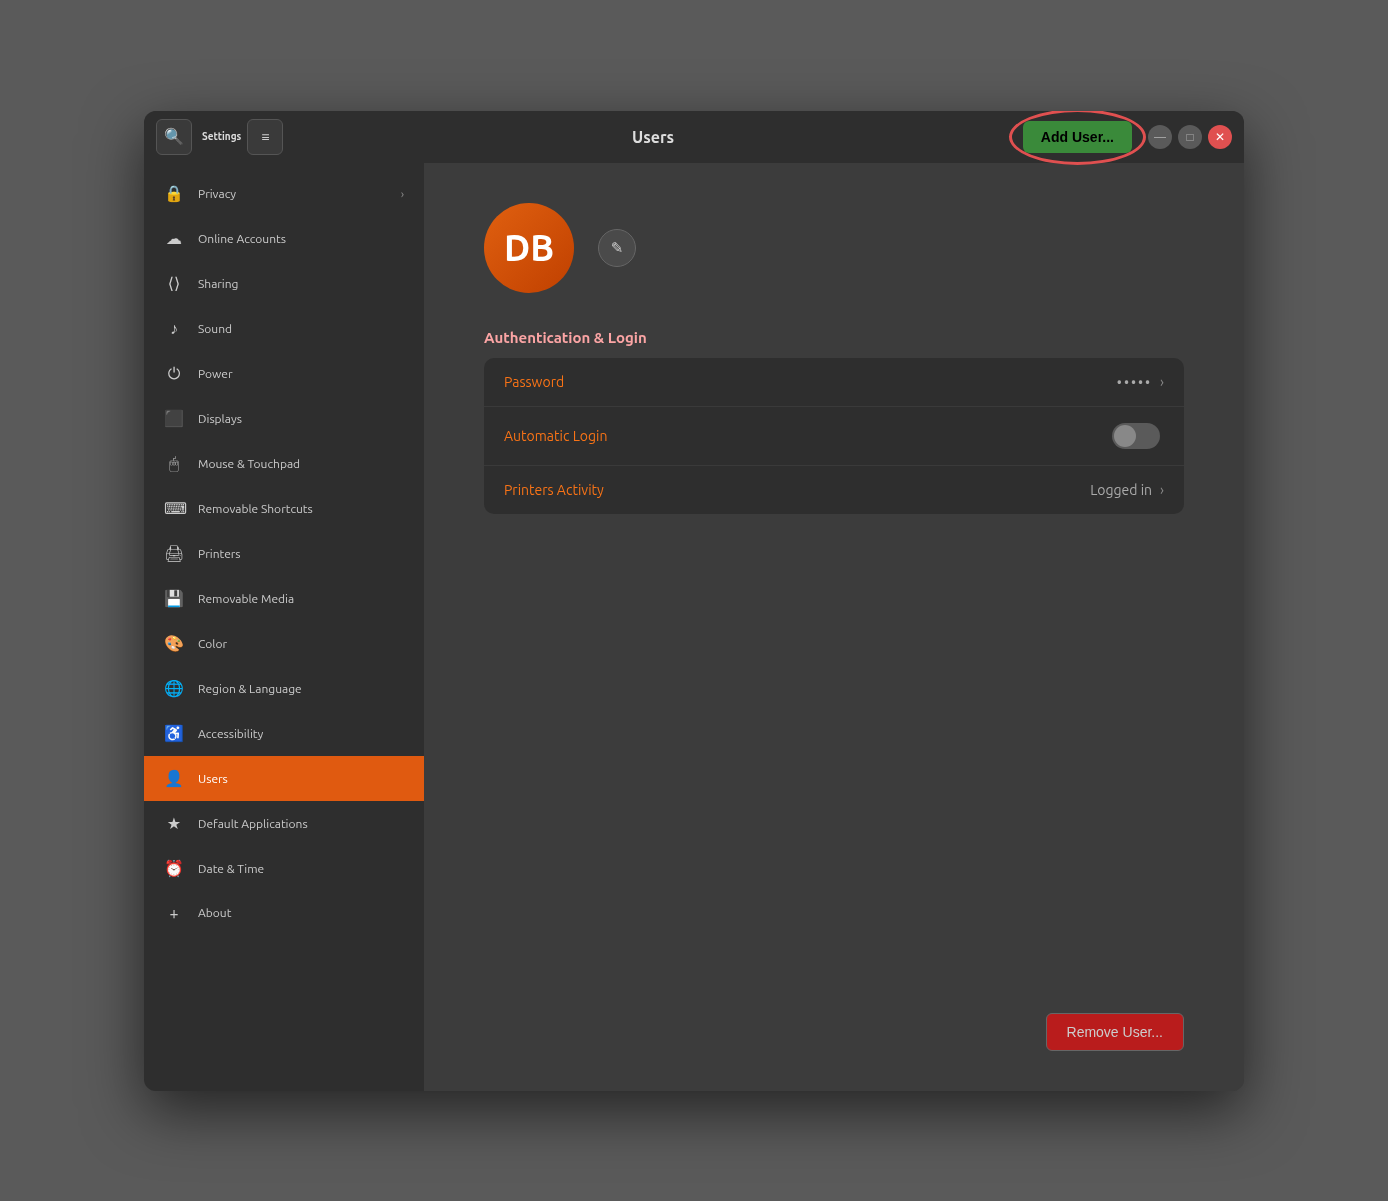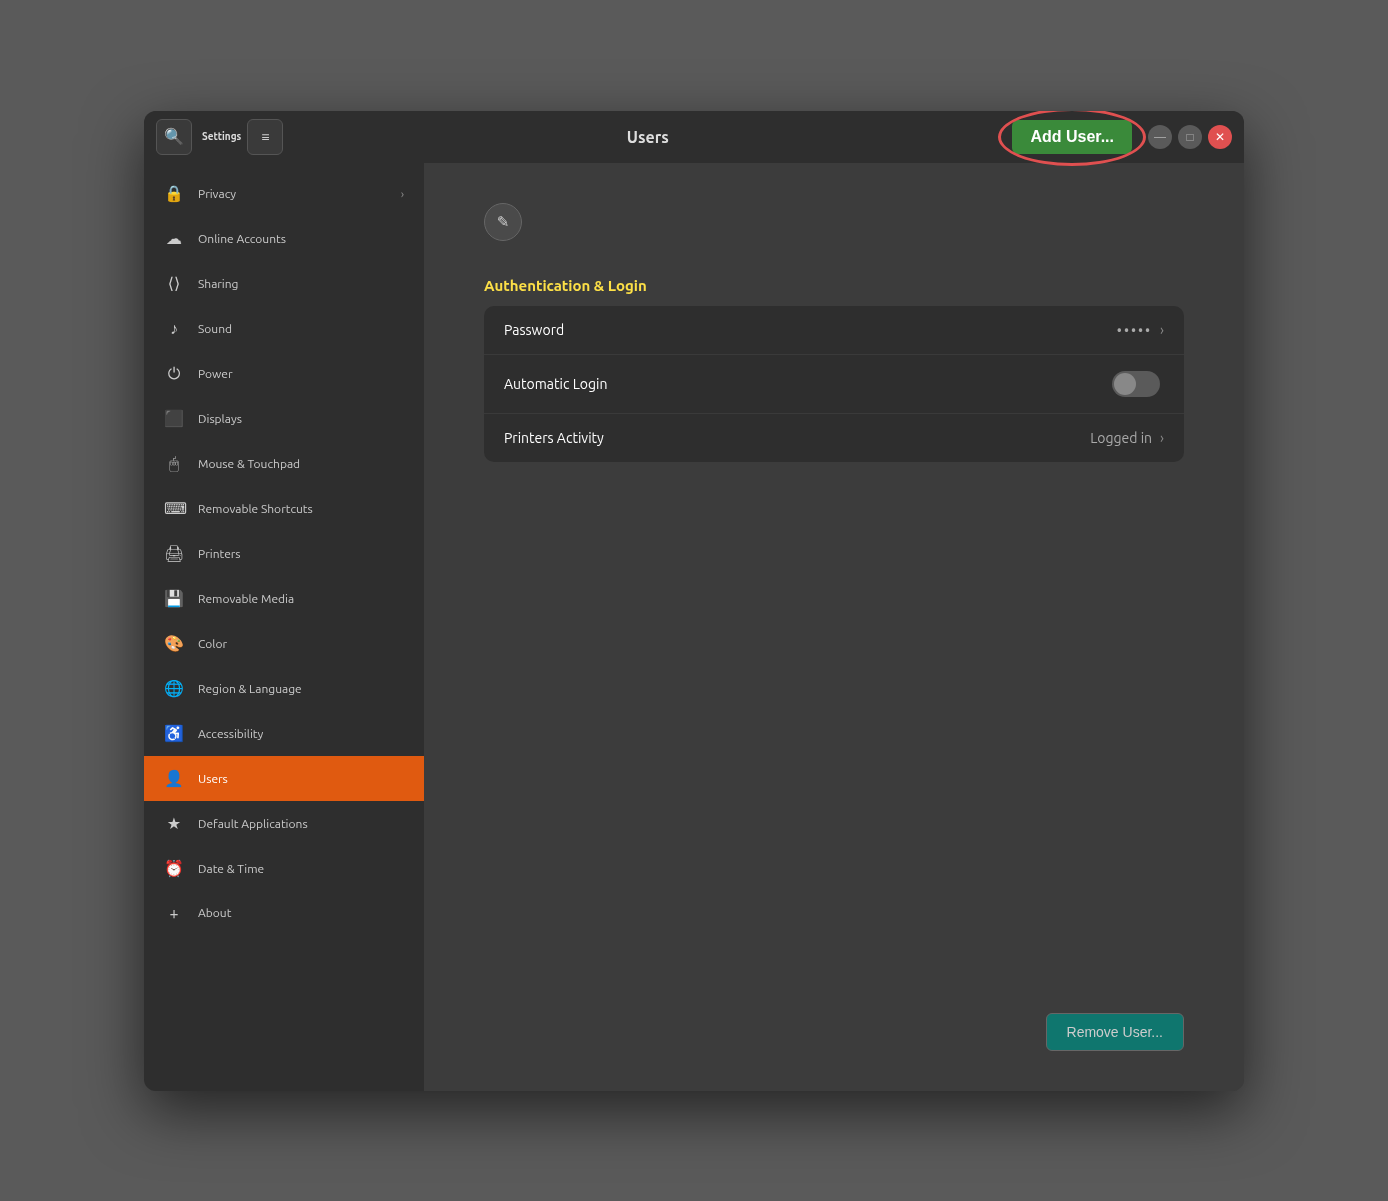--- a/index.html
+++ b/index.html
@@ -68,25 +68,25 @@
       font-weight: 600;
     }
     .titlebar-actions {
       display: flex;
       align-items: center;
       gap: 8px;
       position: relative;
     }
     .add-user-btn {
       background: #3a8a3a;
-      color: #ffffff;
+      color: #000000;
       border: none;
       border-radius: 6px;
       padding: 8px 18px;
-      font-size: 16px;
+      font-size: 14px;
       font-weight: 600;
       cursor: pointer;
     }
     .add-user-circle {
       position: absolute;
       top: -12px;
       left: -14px;
       right: -14px;
       bottom: -12px;
       border: 3px solid #e05050;
@@ -178,40 +178,40 @@
       background: #4a4a4a;
       border: 1px solid #666;
       display: flex; align-items: center; justify-content: center;
       cursor: pointer;
       color: #ccc;
       font-size: 15px;
     }
     .section-title {
       font-size: 15px;
       font-weight: 700;
-      color: #fde047;
+      color: #fca5a5;
       margin-bottom: 12px;
     }
     .auth-card {
       background: #2e2e2e;
       border-radius: 10px;
       overflow: hidden;
     }
     .auth-row {
       display: flex;
       align-items: center;
       padding: 16px 20px;
       border-bottom: 1px solid #3a3a3a;
     }
     .auth-row:last-child {
       border-bottom: none;
     }
     .auth-label {
       flex: 1;
-      color: #ffffff;
+      color: #f97316;
       font-size: 14px;
     }
     .auth-value {
       color: #aaa;
       font-size: 14px;
       margin-right: 8px;
       letter-spacing: 2px;
     }
     .auth-chevron {
       color: #888;
@@ -233,21 +233,21 @@
       top: 2px;
       left: 2px;
     }
     .remove-btn-area {
       margin-top: auto;
       padding-top: 60px;
       display: flex;
       justify-content: flex-end;
     }
     .remove-btn {
-      background: #0f766e;
+      background: #b91c1c;
       color: #ccc;
       border: 1px solid #666;
       border-radius: 6px;
       padding: 10px 20px;
       font-size: 14px;
       cursor: pointer;
     }
     .main-content-inner {
       display: flex;
       flex-direction: column;
@@ -353,20 +353,23 @@
         <div class="sidebar-item">
           <span class="sidebar-icon">+</span>
           <span class="sidebar-label">About</span>
         </div>
       </div>
 
     <div class="main">
       <div class="main-content-inner">
 
         <div class="user-header">
+          <div class="avatar">
+            <span>DB</span>
+          </div>
           <button class="edit-btn">
             <span>✎</span>
           </button>
         </div>
 
         <div class="section-title">Authentication &amp; Login</div>
         <div class="auth-card">
 
           <div class="auth-row">
             <span class="auth-label">Password</span>

